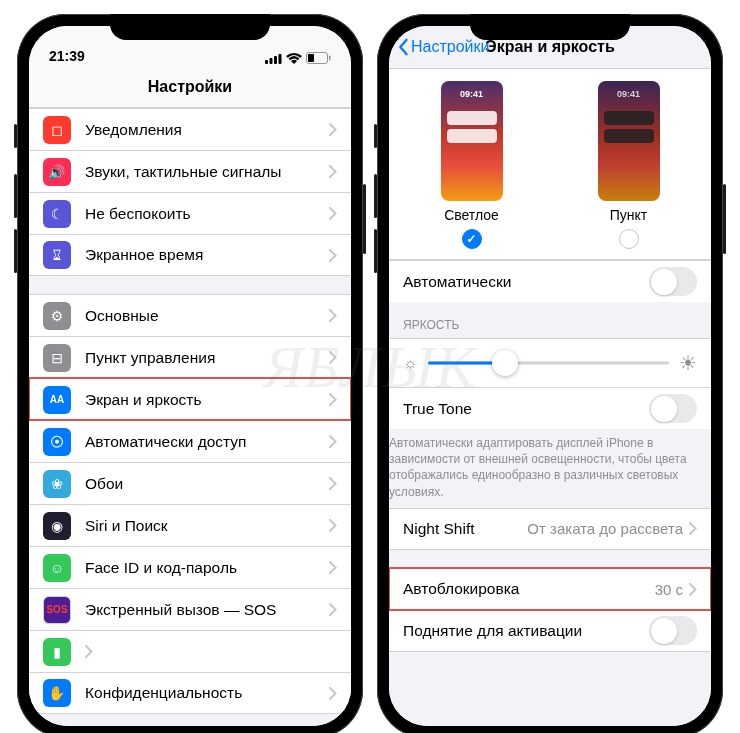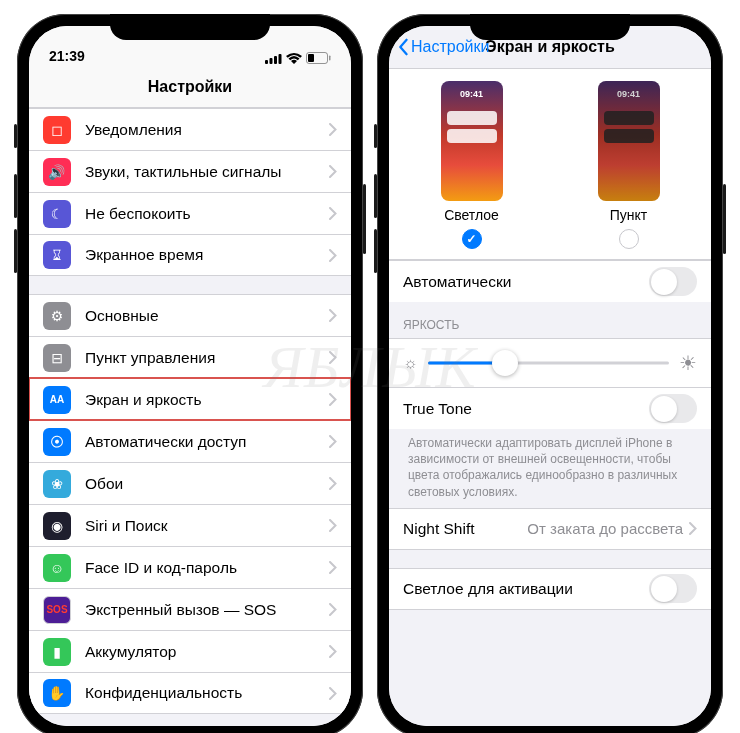--- a/index.html
+++ b/index.html
@@ -149,21 +149,21 @@
 
   .section-header {
     font-size: 12px;
     color: #8e8e93;
     padding: 16px 14px 6px;
     text-transform: uppercase;
   }
   .footer-text {
     font-size: 12px;
     color: #8e8e93;
-    padding: 6px 19px 8px;
+    padding: 6px 0 8px;
     line-height: 1.35;
   }
 
   
   .appearance {
     background: #fff;
     border-top: 0.5px solid #d1d1d6;
     border-bottom: 0.5px solid #d1d1d6;
     padding: 12px 14px 10px;
   }
@@ -432,21 +432,20 @@
             <span class="icon" style="background: #4c1d95; border: 0.5px solid rgb(209, 209, 214); color: rgb(255, 59, 48); font-size: 10px; font-weight: 700;">SOS</span>
             <span class="label">Экстренный вызов — SOS</span>
             <span class="chevron">
               <svg viewBox="0 0 8 13">
                 <path d="M1 1 L6.5 6.5 L1 12" stroke="#c7c7cc" stroke-width="2" fill="none" stroke-linecap="round"></path>
               </svg>
             </span>
           </div>
           <div class="row">
             <span class="icon" style="background: rgb(52, 199, 89); color: rgb(255, 255, 255);">▮</span>
-            <span class="label">Аккумулятор</span>
             <span class="chevron">
               <svg viewBox="0 0 8 13">
                 <path d="M1 1 L6.5 6.5 L1 12" stroke="#c7c7cc" stroke-width="2" fill="none" stroke-linecap="round"></path>
               </svg>
             </span>
           </div>
           <div class="row">
             <span class="icon" style="background: rgb(0, 122, 255); color: rgb(255, 255, 255);">✋</span>
             <span class="label">Конфиденциальность</span>
             <span class="chevron">
@@ -527,21 +526,30 @@
           <span class="detail">От заката до рассвета</span>
           <span class="chevron">
               <svg viewBox="0 0 8 13">
                 <path d="M1 1 L6.5 6.5 L1 12" stroke="#c7c7cc" stroke-width="2" fill="none" stroke-linecap="round"></path>
               </svg>
             </span>
         </div>
       </div>
 
       <div class="group">
+        <div class="row highlight">
+          <span class="label">Автоблокировка</span>
+          <span class="detail">30 с</span>
+          <span class="chevron">
+              <svg viewBox="0 0 8 13">
+                <path d="M1 1 L6.5 6.5 L1 12" stroke="#c7c7cc" stroke-width="2" fill="none" stroke-linecap="round"></path>
+              </svg>
+            </span>
+        </div>
         <div class="row">
-          <span class="label">Светлое для активации</span>
+          <span class="label">Поднятие для активации</span>
           <span class="toggle"></span>
         </div>
       </div>
 
     </div>
   </div>
 </div>
 
 </body></html>

